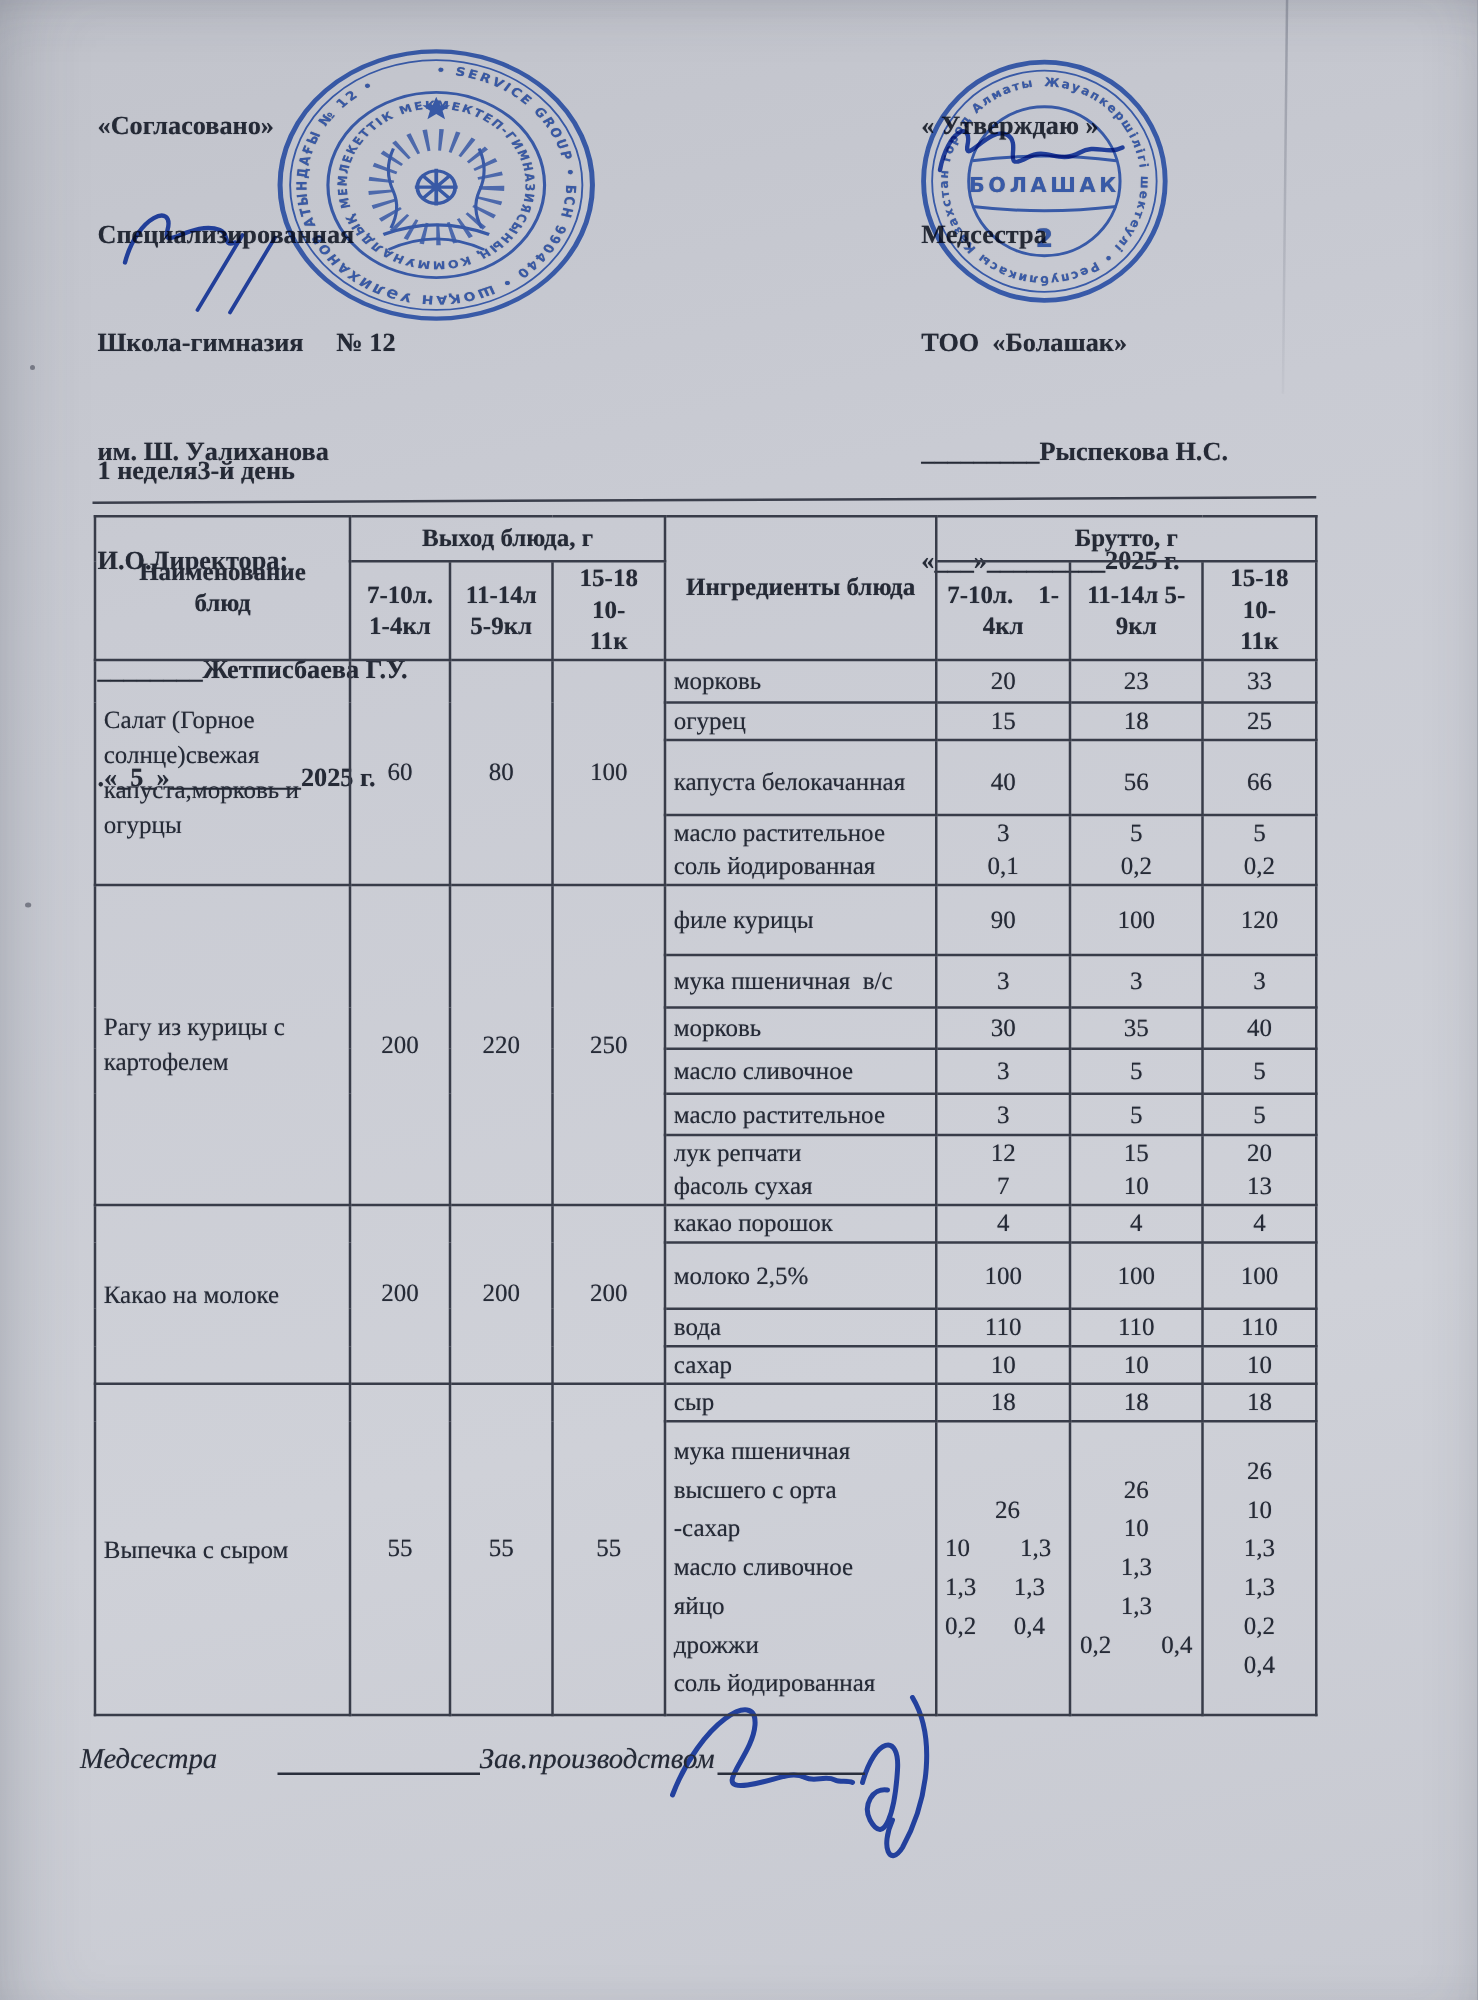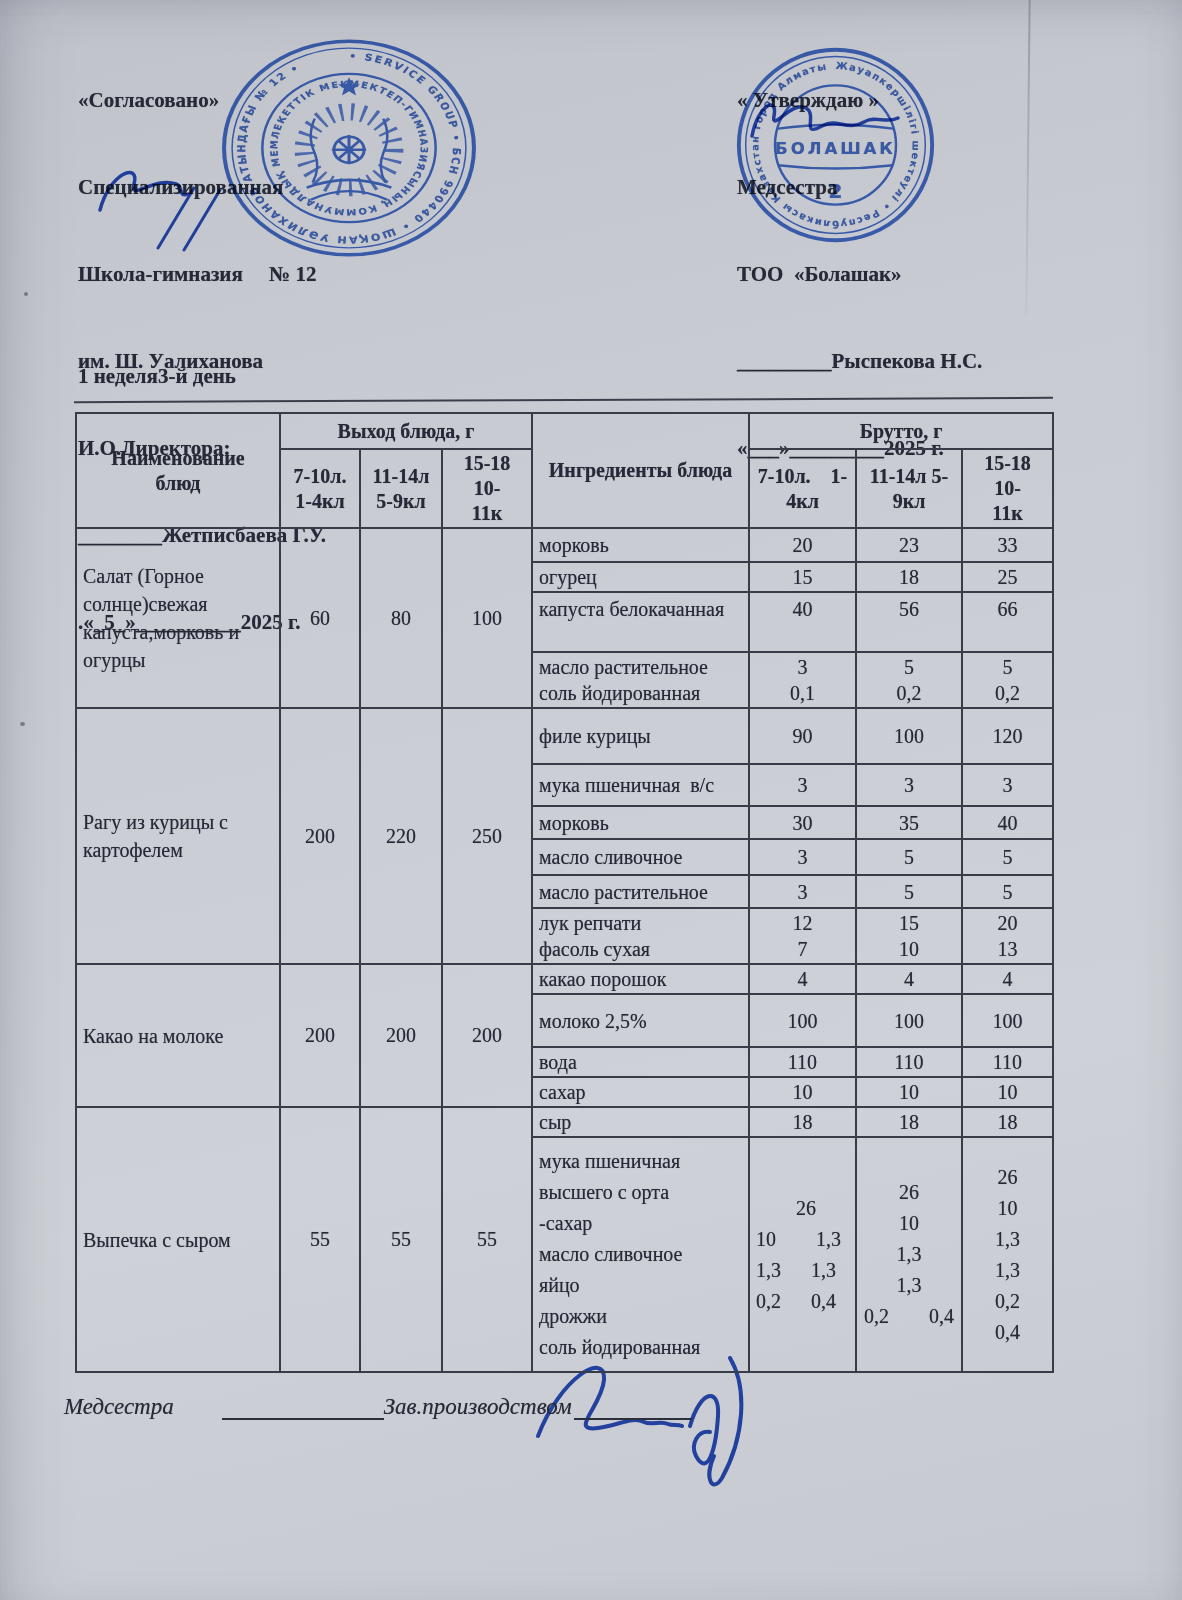--- a/index.html
+++ b/index.html
@@ -52,21 +52,21 @@
   }
   .menu th{font-weight:bold;text-align:center;line-height:25px;}
   .h36{height:36px}.h54{height:54px}
   .h25{height:25px}.h29{height:29px}.h30{height:30px}.h33{height:33px}.h34{height:34px}
   .h36b{height:36px}.h42{height:42px}.h45{height:45px}.h50{height:50px}.h53{height:53px}
   .h56{height:56px}.h60{height:60px}.h235{height:235px}
   .name-cell{vertical-align:top;text-align:left;line-height:28px;padding-top:4px;padding-left:7px;}
   .out-cell{vertical-align:top;text-align:center;padding-top:6px;}
   .ing-cell{text-align:left;padding-left:8px;line-height:26px;}
   .num-cell{text-align:center;line-height:26px;}
-  tr.vtop td{vertical-align:top;padding-top:3px;}
+  tr.vtop td{vertical-align:top;padding-top:20px;}
   .big-ing{line-height:31px;}
   .big-num{white-space:pre;line-height:31px;}
   .big-left{text-align:left;padding-left:6px;}
   
   .footer{position:absolute;left:64px;top:1392px;display:flex;align-items:flex-end;font-style:italic;font-size:23px;}
   .uline{display:inline-block;border-bottom:2px solid #2a2f3c;height:26px;}
   .u1{width:162px;margin-left:48px;}
   .u2{width:118px;margin-left:2px;}
   .speck{position:absolute;border-radius:50%;background:rgba(60,64,78,.55);}
 </style>

